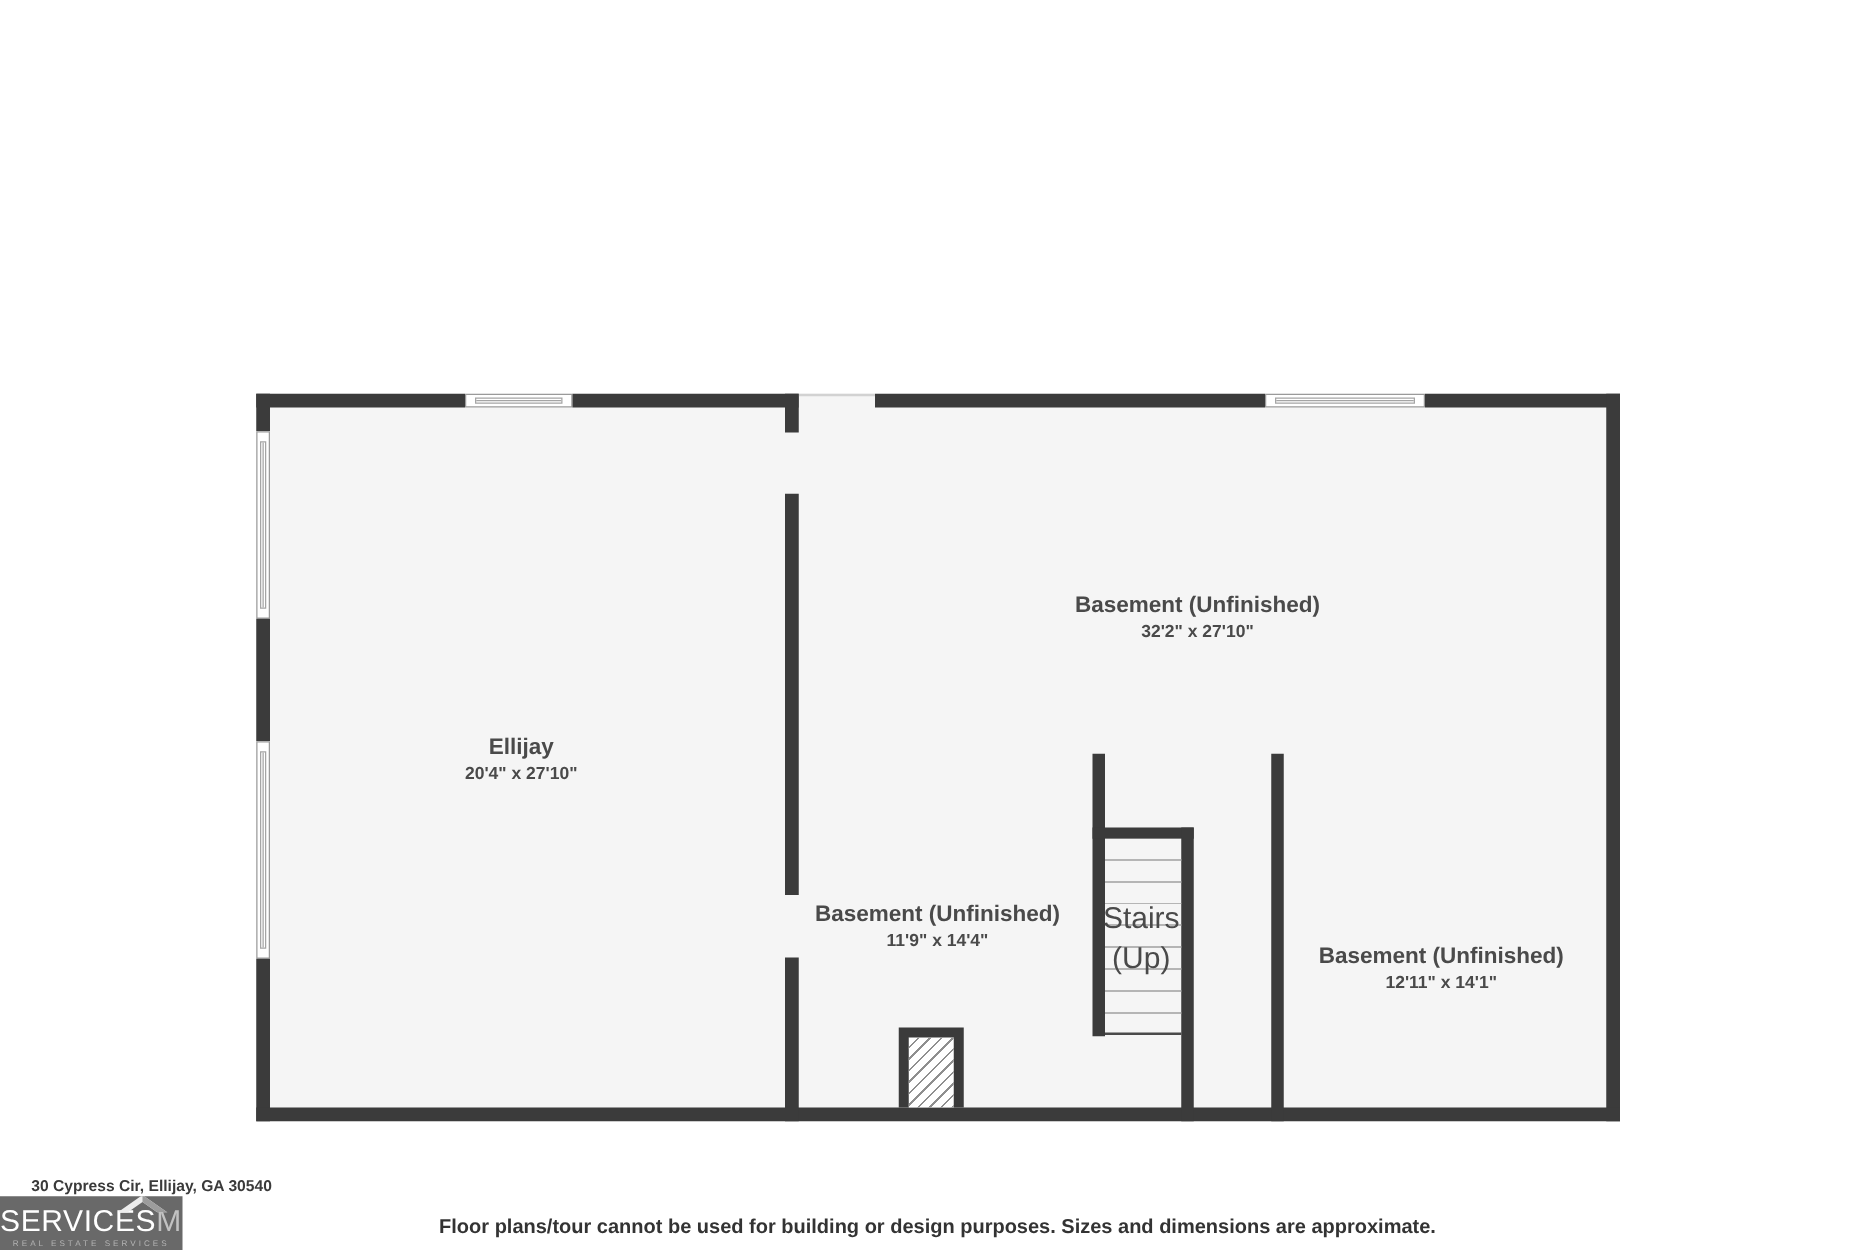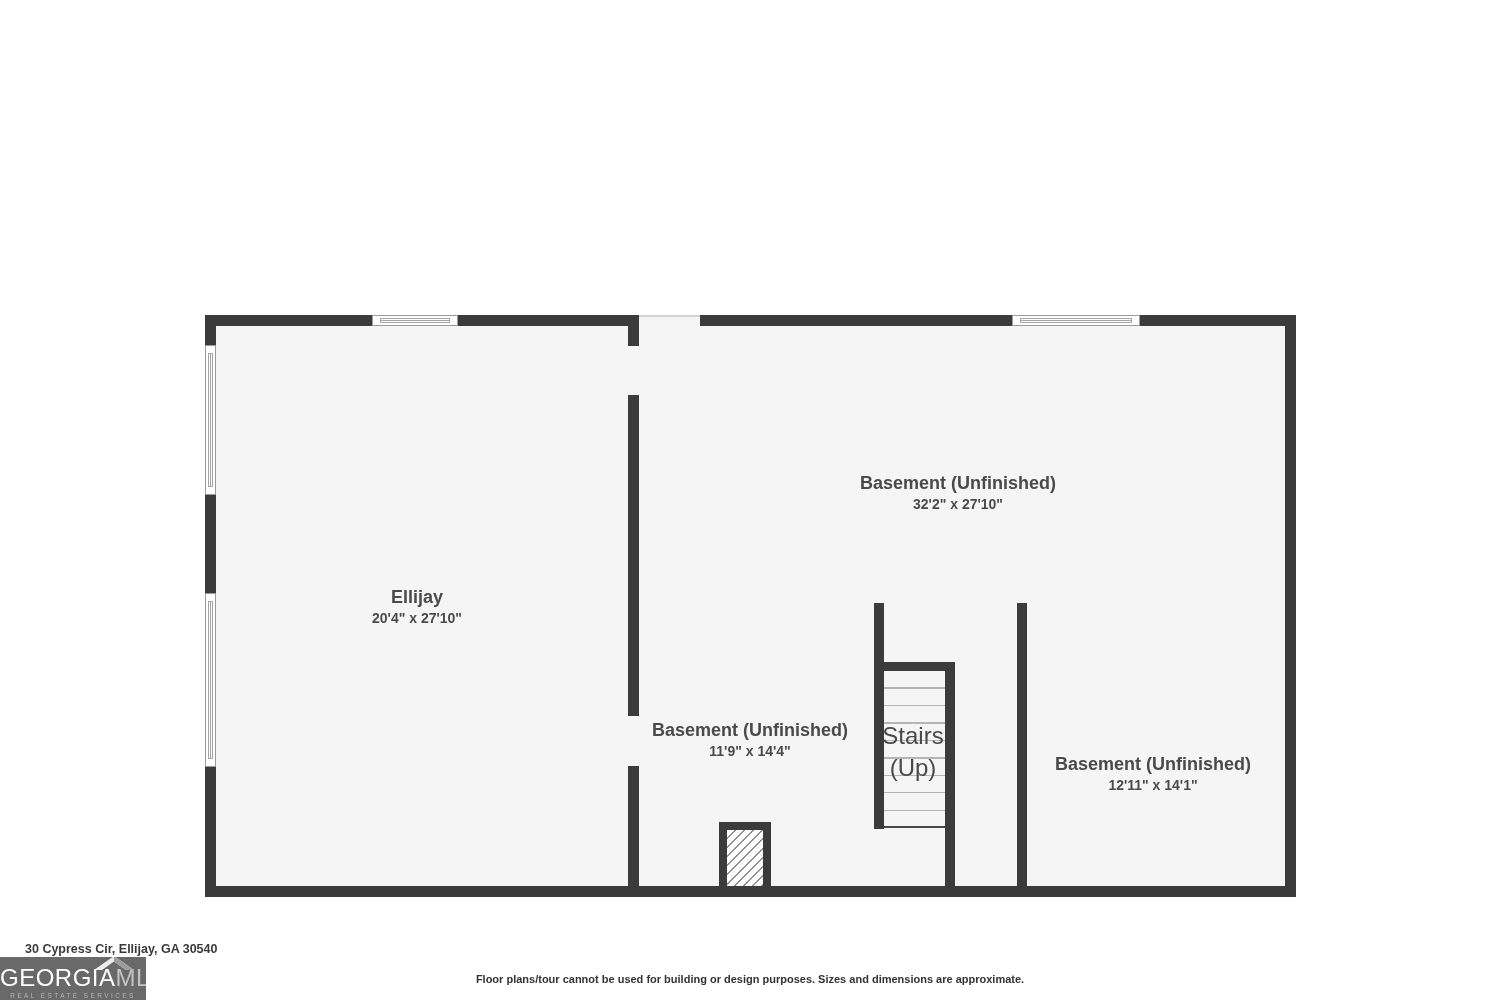--- a/index.html
+++ b/index.html
@@ -57,21 +57,21 @@
     color:#4a4a4a; white-space:nowrap; line-height:1.35; }
   .room-label .name { font-size:18px; font-weight:700; }
   .room-label .dims { font-size:14px; font-weight:700; }
   .room-label.patio-label .name { font-size:15.5px; }
   .room-label.patio-label .dims { font-size:13px; }
   .room-label.stairs-label .name { font-size:24px; font-weight:400; }
 
   
   .address { position:absolute; left:25px; top:942px; font-size:12.5px; font-weight:700; color:#3a3a3a; z-index:1;text-align:center; }
   .disclaimer { position:absolute; left:0; right:0; top:973px; text-align:center;
-    font-size:11px; font-weight:700; color:#333333; }
+    font-size:16px; font-weight:700; color:#333333; }
 
   .logo { position:absolute; left:0; top:957px; width:146px; height:43px; background:#696969;
     z-index:2; overflow:hidden; text-align:center; }
   .logo .brand { position:relative; margin-top:9px; font-size:24px; line-height:1;
     letter-spacing:0.5px; font-weight:400; }
   .logo .brand .p1 { color:#ffffff; }
   .logo .brand .p2 { color:#c2c2c2; }
   .logo .roof { position:absolute; left:92px; top:-1px; z-index:3; }
   .logo .tagline { margin-top:2px; font-size:6.5px; letter-spacing:2.4px; color:#b3b3b3; font-weight:400; }
 </style>
@@ -149,19 +149,19 @@
     <div class="name">(Up)</div>
   </div>
 
   <div class="address">30 Cypress Cir, Ellijay, GA 30540</div>
 
   <div class="logo">
     <svg class="roof" width="44" height="14" viewBox="0 0 44 14">
       <polygon points="2,14 22,0 42,14 34,14 22,5.5 10,14" fill="#ededed"></polygon>
       <polygon points="22,0 42,14 34,14 22,5.5" fill="#9c9c9c"></polygon>
     </svg>
-    <div class="brand"><span class="p1">GEORGIA</span><span class="p2">MLS</span></div>
+    <div class="brand"><span class="p1">SERVICES</span><span class="p2">MLS</span></div>
     <div class="tagline">REAL ESTATE SERVICES</div>
   </div>
 
   <div class="disclaimer">Floor plans/tour cannot be used for building or design purposes. Sizes and dimensions are approximate.</div>
 
 </div>
 
 </body></html>

